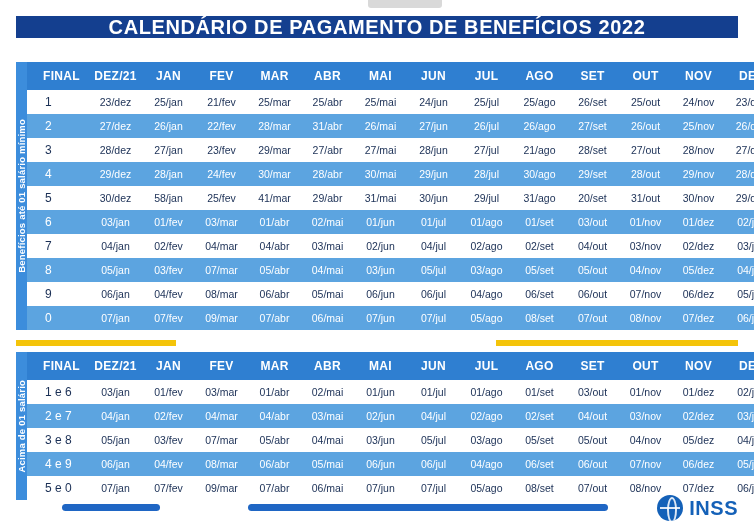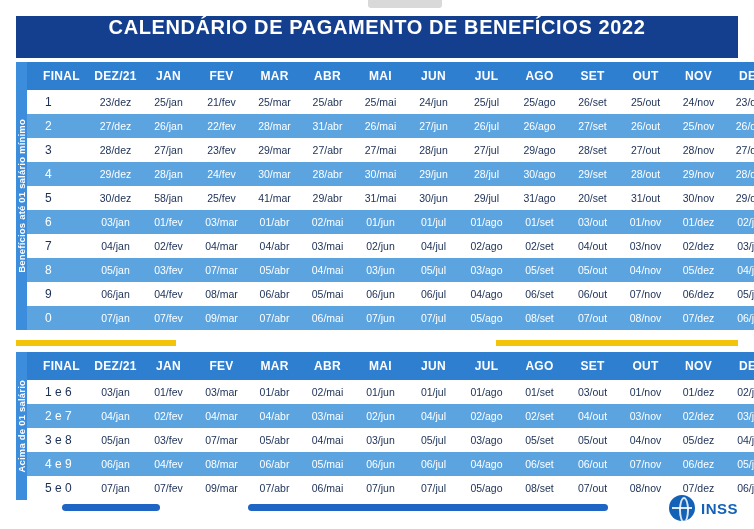--- a/index.html
+++ b/index.html
@@ -19,24 +19,24 @@
   .top-tab {
     position: absolute;
     top: 0; left: 368px;
     width: 74px; height: 8px;
     background: #d9d9d9;
     border-radius: 0 0 3px 3px;
   }
   .title-bar {
     position: absolute;
     top: 16px; left: 16px;
-    width: 722px; height: 42px;
+    width: 722px; height: 22px;
     background: #143f8f;
     display: flex;
-    align-items: flex-start;
+    align-items: center;
     justify-content: center;
   }
   .title-bar span {
     color: #ffffff;
     font-size: 20px;
     font-weight: bold;
     letter-spacing: 0.6px;
   }
 
   
@@ -158,21 +158,21 @@
   .inss .globe::after {
     content: "";
     position: absolute;
     left: 10px; top: 2px;
     width: 6px; height: 22px;
     border: 2px solid #ffffff;
     border-radius: 50%;
     opacity: .85;
   }
   .inss .wordmark {
-    font-size: 15px;
+    font-size: 20px;
     font-weight: bold;
     color: #1461b8;
     letter-spacing: 0.5px;
   }
 </style>
 </head>
 <body>
 
 <div class="page">
 
@@ -257,21 +257,21 @@
         <tr class="odd">
           <td class="first-col">3</td>
           <td>28/dez</td>
           <td>27/jan</td>
           <td>23/fev</td>
           <td>29/mar</td>
           <td>27/abr</td>
           <td>27/mai</td>
           <td>28/jun</td>
           <td>27/jul</td>
-          <td>29/ago</td>
+          <td>21/ago</td>
           <td>28/set</td>
           <td>27/out</td>
           <td>28/nov</td>
           <td>27/dez</td>
         </tr>
         <tr class="even">
           <td class="first-col">4</td>
           <td>29/dez</td>
           <td>28/jan</td>
           <td>24/fev</td>

